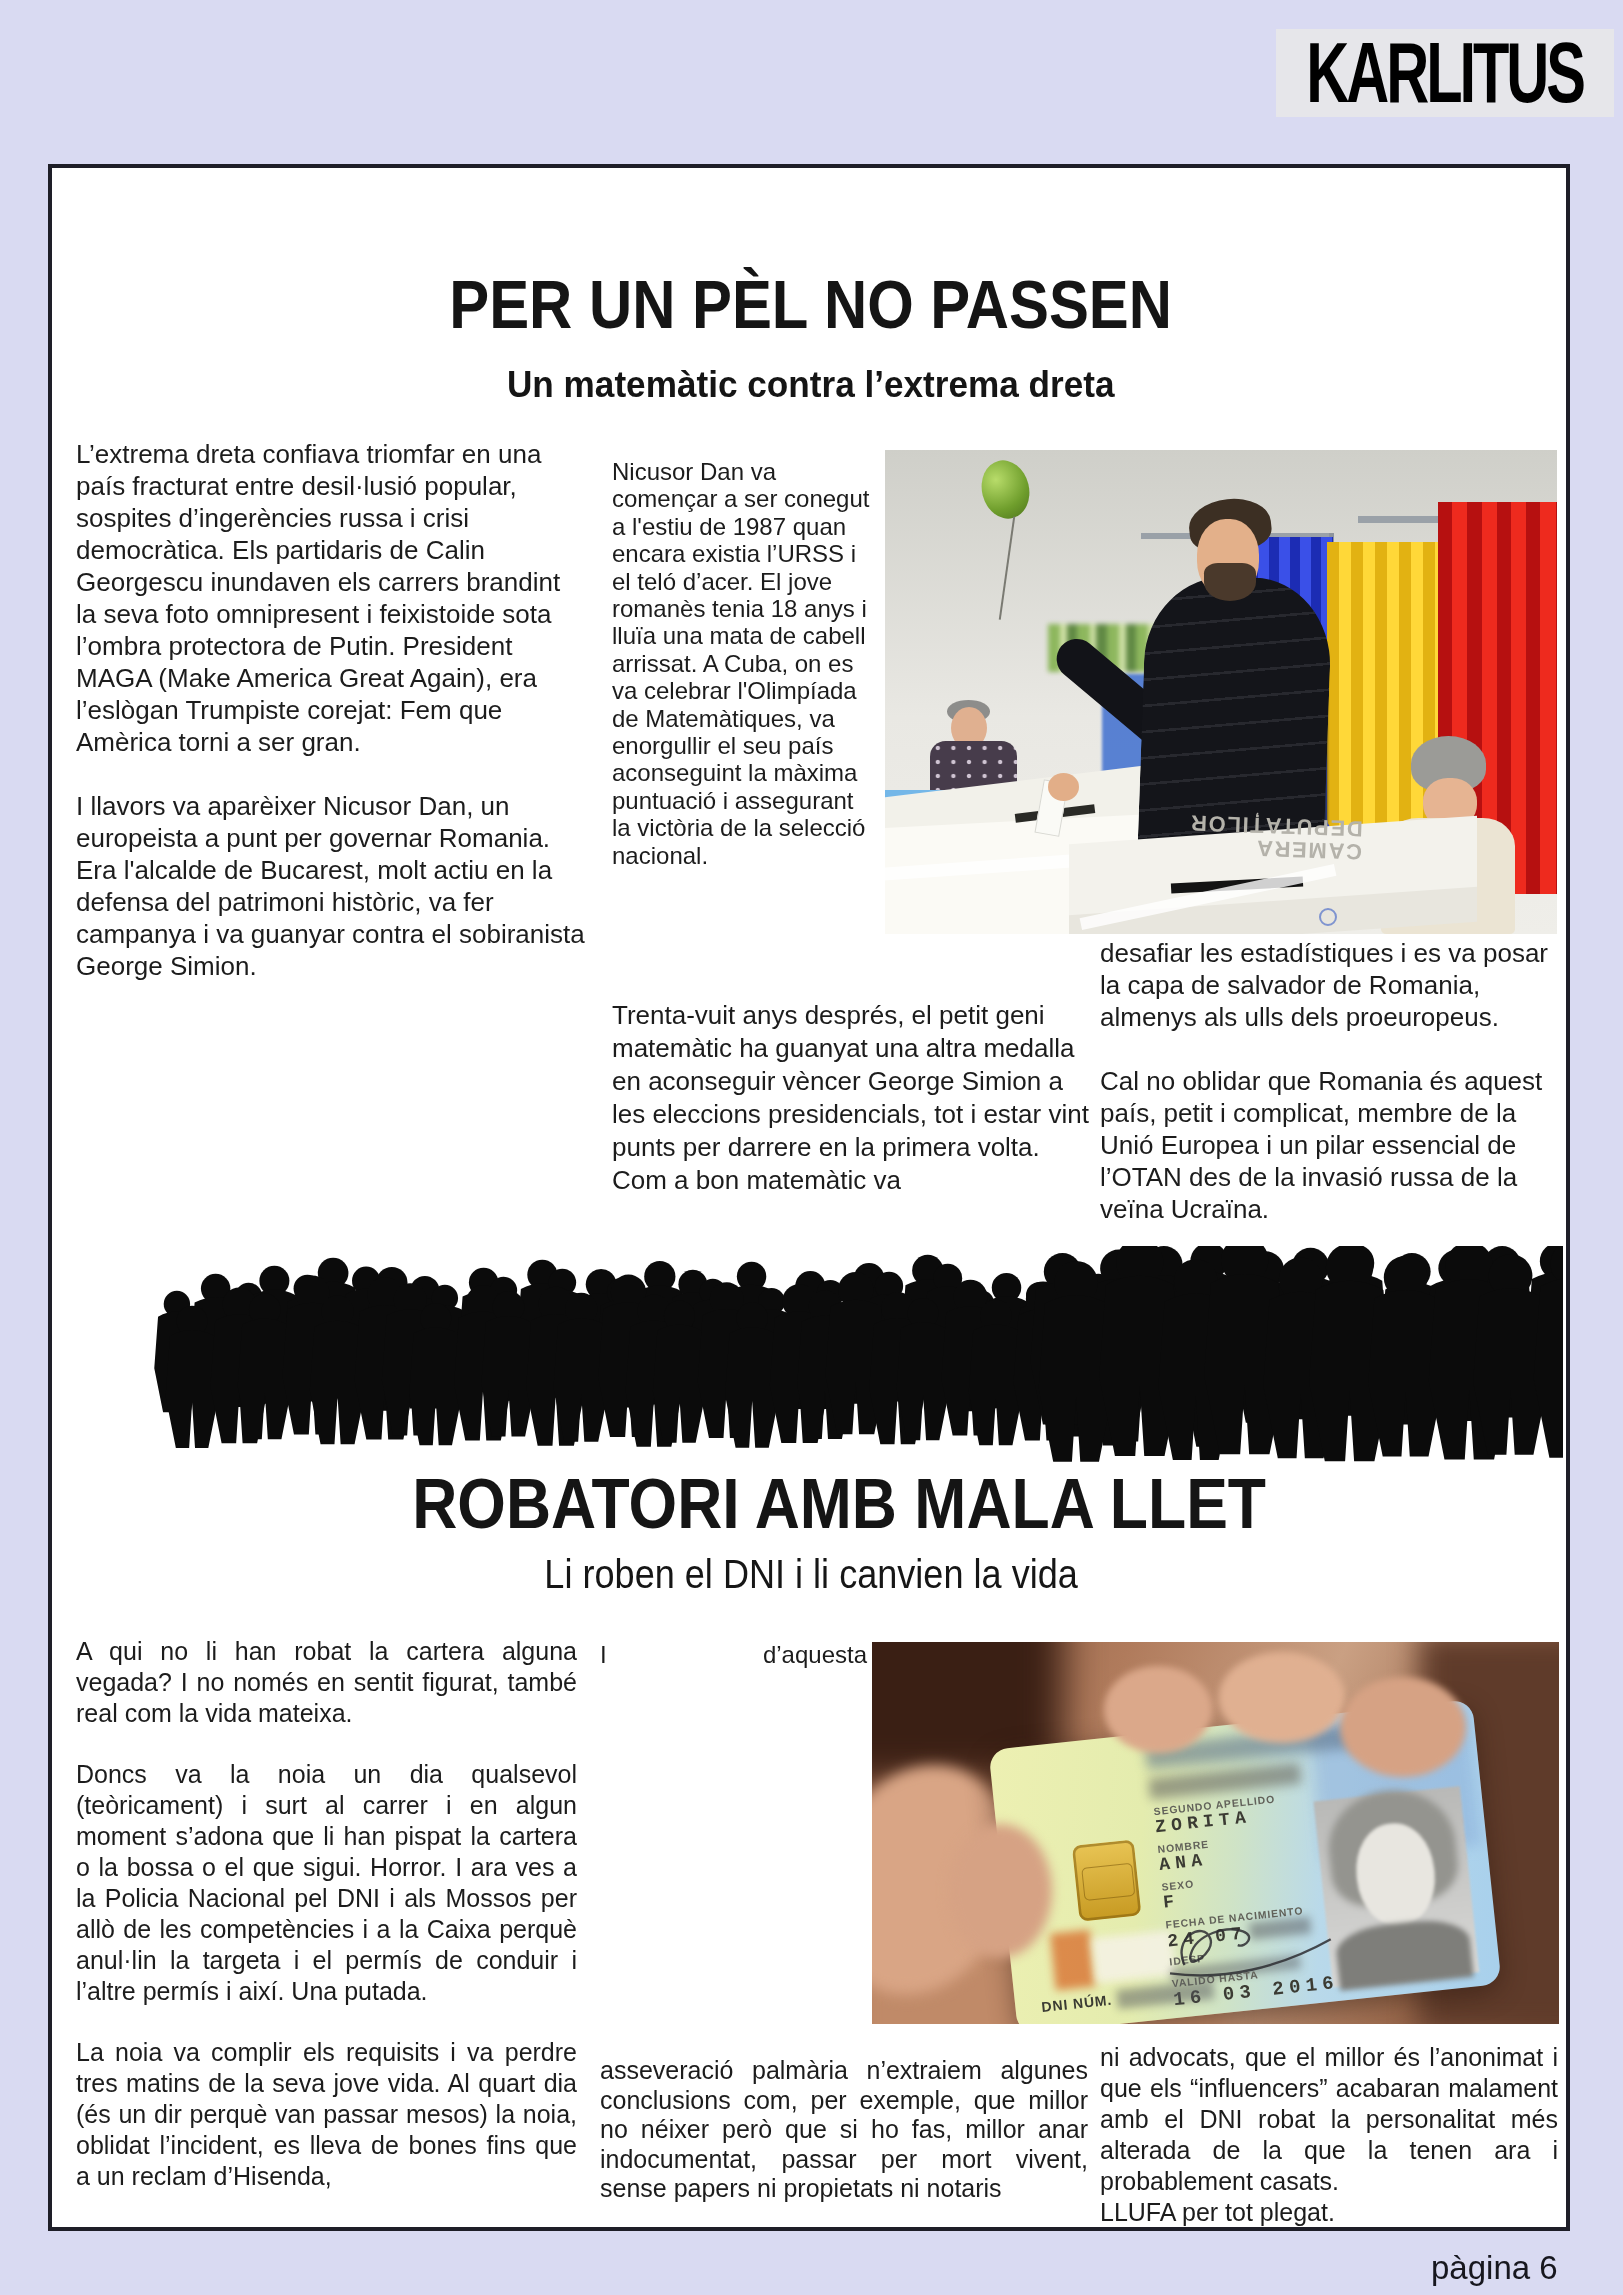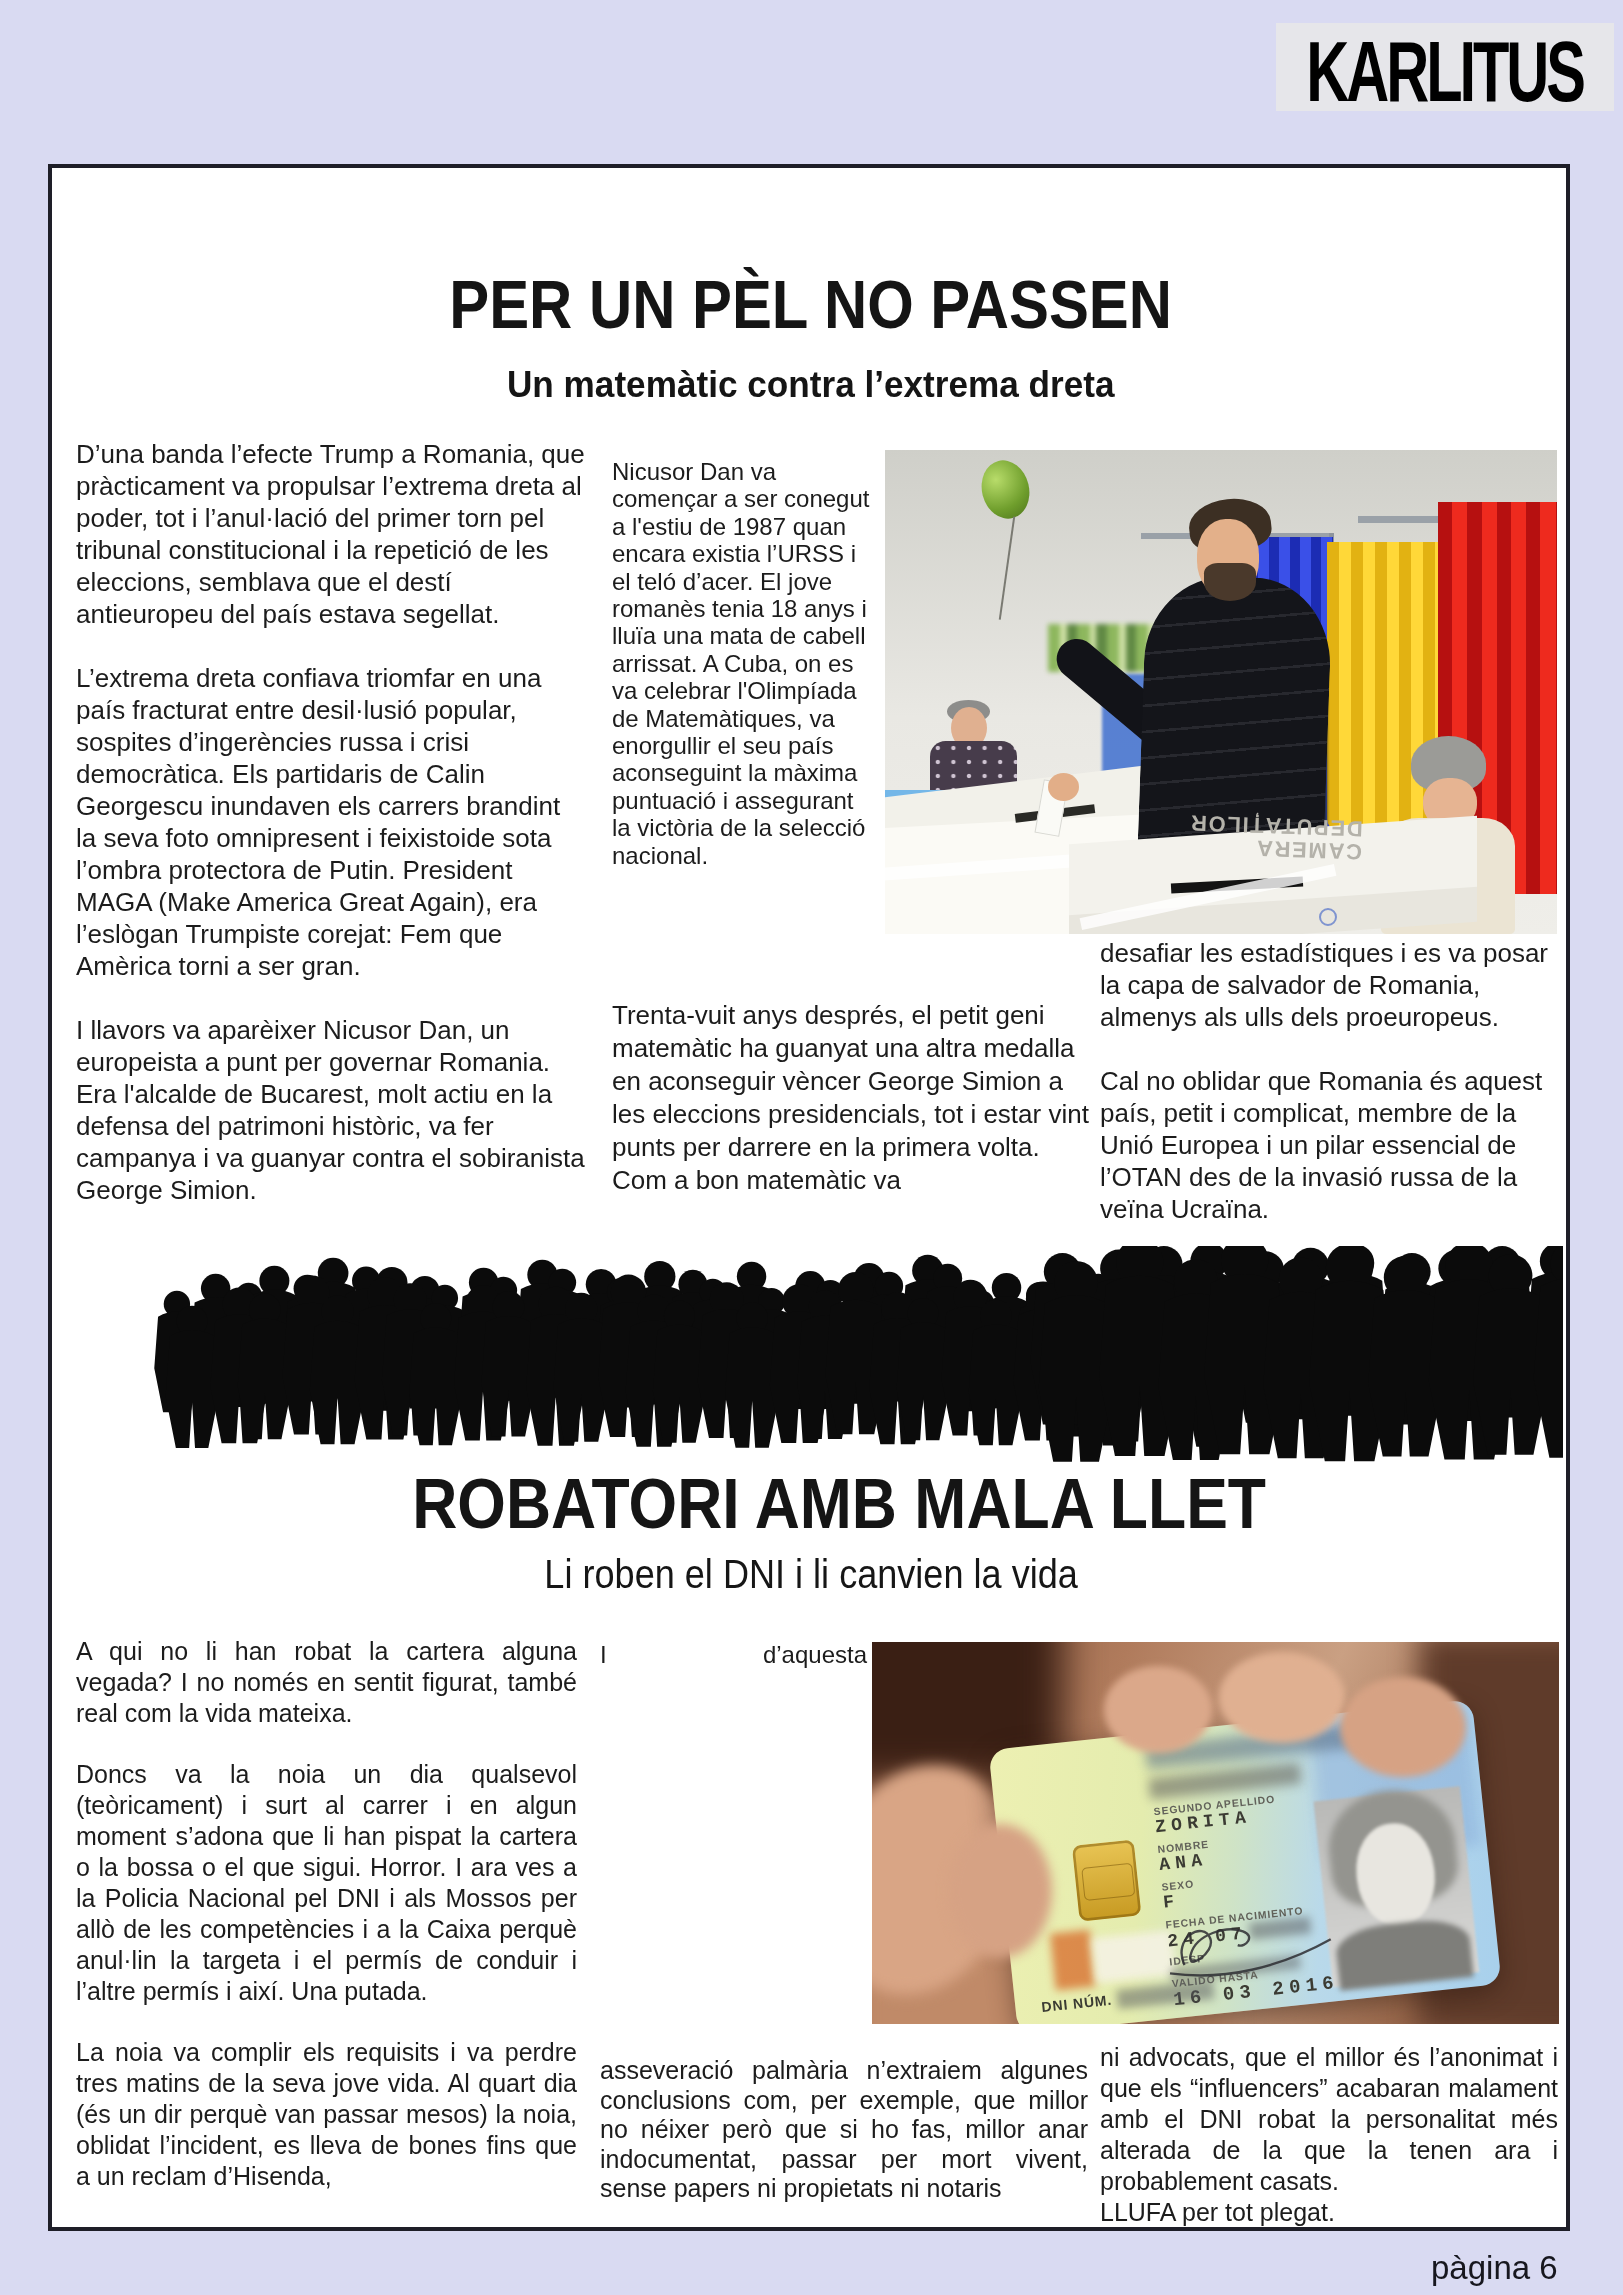--- a/index.html
+++ b/index.html
@@ -1,20 +1,20 @@
 <!DOCTYPE html>
 <html style="font-size:14px"><head>
 <meta charset="utf-8">
 <style>
   html,body{margin:0;padding:0;background:#d9daf2;}
   .page{position:relative;width:1623px;height:2295px;background:#d9daf2;overflow:hidden;
         font-family:"Liberation Sans",sans-serif;color:#1c1c1c;}
   
-  .logo-box{position:absolute;left:1276px;top:23px;width:338px;height:88px;background:#e6e6ea;
-            display:flex;align-items:flex-start;justify-content:center;overflow:hidden;}
+  .logo-box{position:absolute;left:1276px;top:29px;width:338px;height:88px;background:#e6e6ea;
+            display:flex;align-items:center;justify-content:center;overflow:hidden;}
   .logo-box span{font-weight:bold;font-size:85px;letter-spacing:-4.3px;transform:scaleX(.70);
                  white-space:nowrap;color:#000;}
   
   .frame{position:absolute;left:48px;top:164px;width:1522px;height:2067px;background:#ffffff;
          border:4.3px solid #1e1e28;box-sizing:border-box;}
   
   .t-wrap{position:absolute;left:52px;width:1518px;text-align:center;}
   .title1{top:265px;}
   .title1 span{display:inline-block;font-weight:bold;font-size:68px;transform:scaleX(.88);white-space:nowrap;color:#151515;}
   .sub1{top:364px;}
@@ -158,21 +158,20 @@
   <div class="frame"></div>
 
   <div class="t-wrap title1">
     <span>PER UN PÈL NO PASSEN</span>
   </div>
   <div class="t-wrap sub1">
     <span>Un matemàtic contra l’extrema dreta</span>
   </div>
 
   <div class="col a1c1">
-    <p>D’una banda l’efecte Trump a Romania, que pràcticament va propulsar l’extrema dreta al poder, tot i l’anul·lació del primer torn pel tribunal constitucional i la repetició de les eleccions, semblava que el destí antieuropeu del país estava segellat.</p>
     <p>L’extrema dreta confiava triomfar en una país fracturat entre desil·lusió popular, sospites d’ingerències russa i crisi democràtica. Els partidaris de Calin Georgescu inundaven els carrers brandint la seva foto omnipresent i feixistoide sota l’ombra protectora de Putin. President MAGA (Make America Great Again), era l’eslògan Trumpiste corejat: Fem que Amèrica torni a ser gran.</p>
     <p>I llavors va aparèixer Nicusor Dan, un europeista a punt per governar Romania. Era l'alcalde de Bucarest, molt actiu en la defensa del patrimoni històric, va fer campanya i va guanyar contra el sobiranista George Simion.</p>
   </div>
   <div class="col a1c2">
     <p>Nicusor Dan va començar a ser conegut a l'estiu de 1987 quan encara existia l’URSS i el teló d’acer. El jove romanès tenia 18 anys i lluïa una mata de cabell arrissat. A Cuba, on es va celebrar l'Olimpíada de Matemàtiques, va enorgullir el seu país aconseguint la màxima puntuació i assegurant la victòria de la selecció nacional.</p>
   </div>
   <div class="col a1c2w">
     <p>Trenta-vuit anys després, el petit geni matemàtic ha guanyat una altra medalla en aconseguir vèncer George Simion a les eleccions presidencials, tot i estar vint punts per darrere en la primera volta. Com a bon matemàtic va</p>
   </div>
   <div class="col a1c3">

